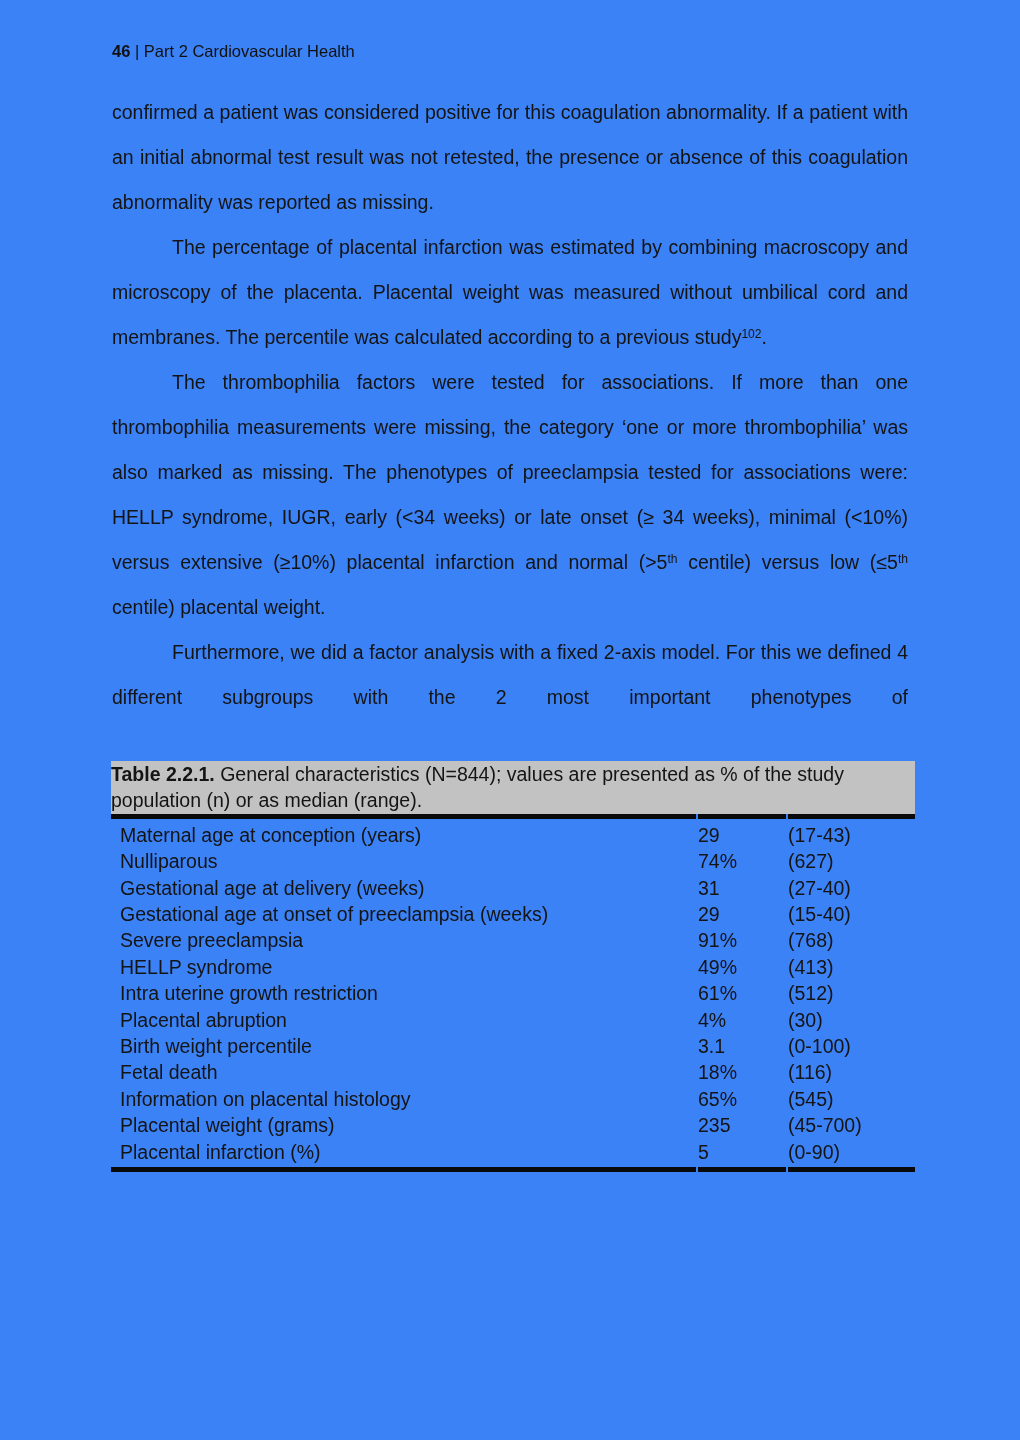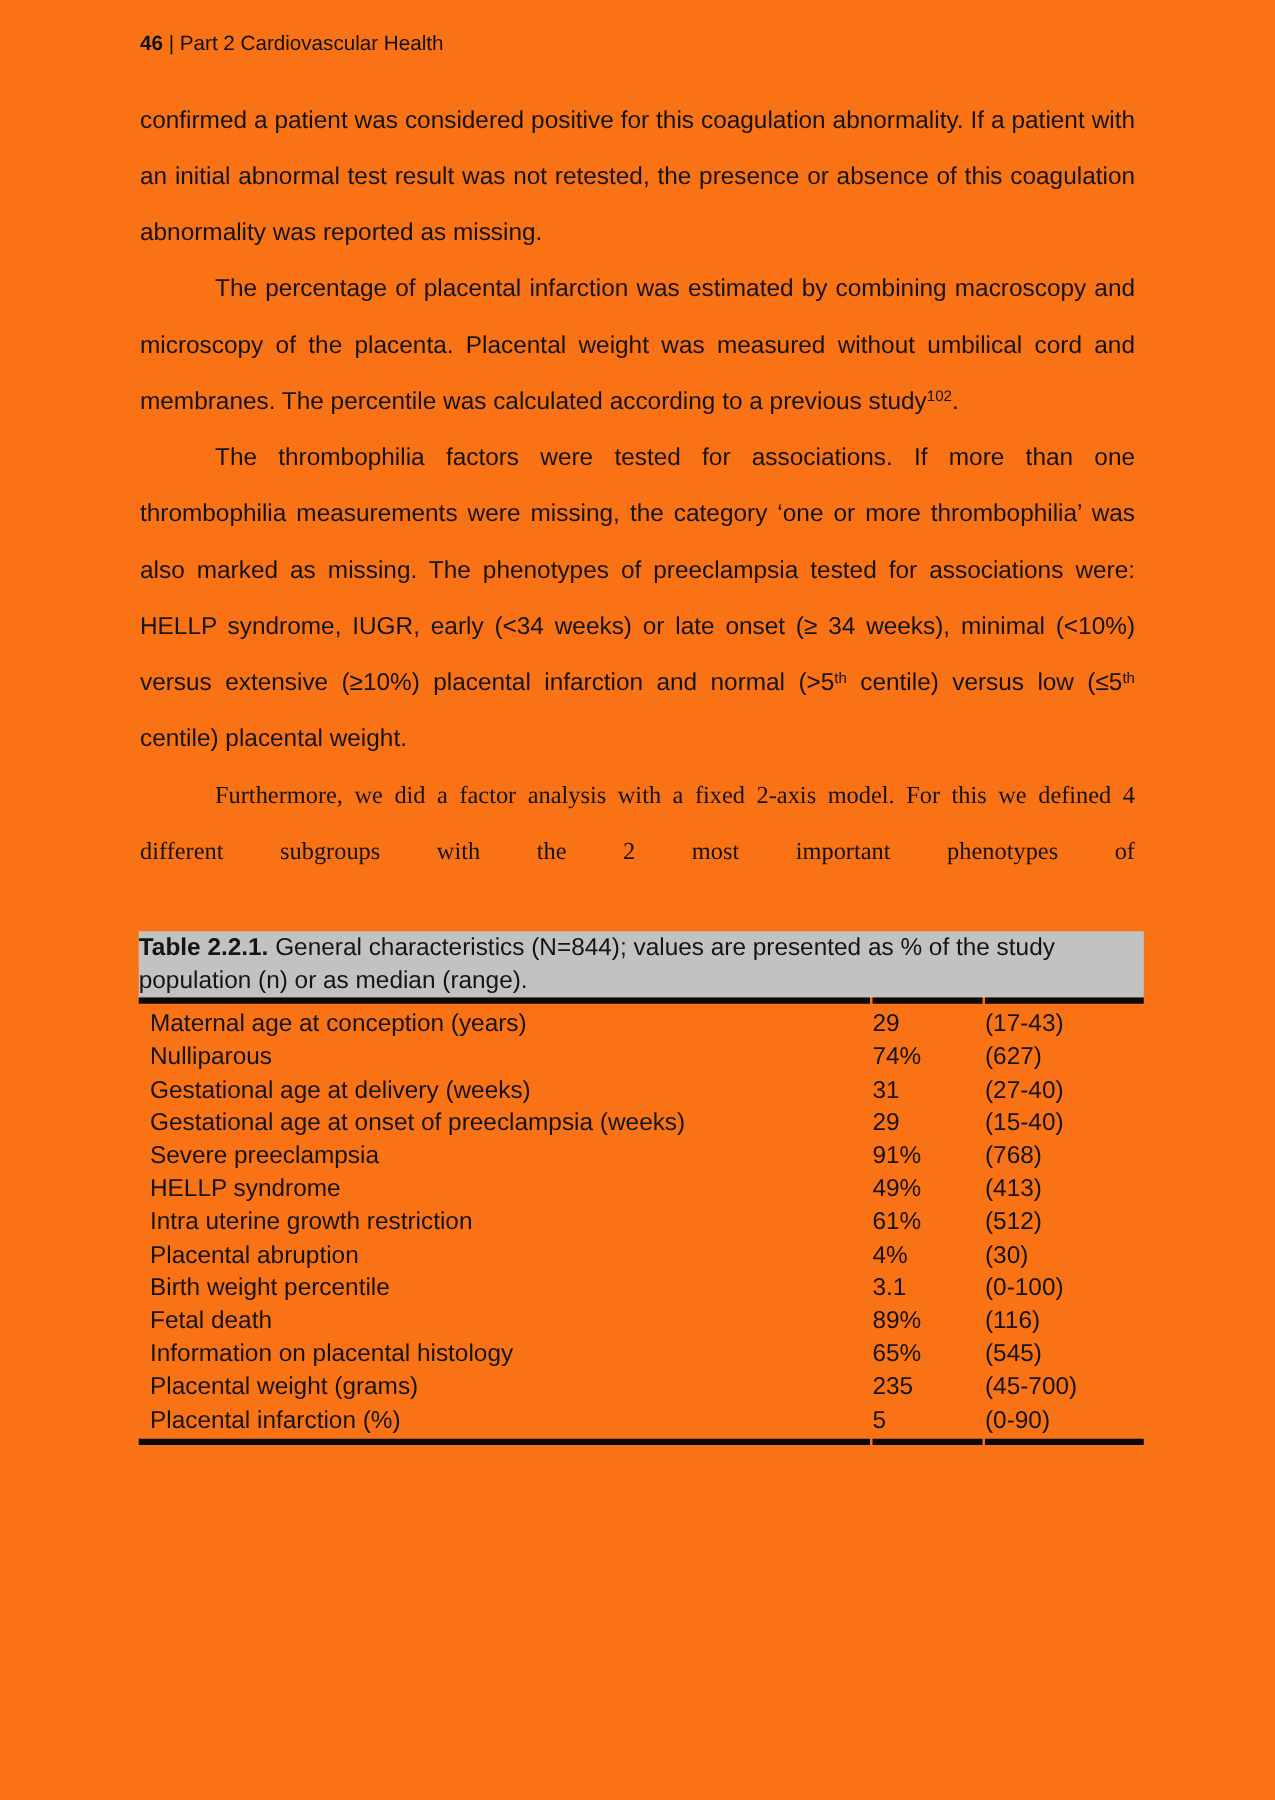--- a/index.html
+++ b/index.html
@@ -5,45 +5,45 @@
   html, body {
     margin: 0;
     padding: 0;
     background: #ffffff;
   }
   .page {
     position: relative;
     width: 1020px;
     height: 1440px;
     margin: 0 auto;
-    background: #f97316;
+    background: #3b82f6;
     color: #111111;
     font-family: "Liberation Sans", "DejaVu Sans", sans-serif;
     box-sizing: border-box;
-    padding: 24px 112px 0 112px;
+    padding: 40px 112px 0 112px;
     overflow: hidden;
   }
   .running-header {
     font-size: 16.5px;
     line-height: 22px;
     color: #111111;
   }
   .running-header .pgnum { font-weight: bold; }
   main.body-text {
     margin-top: 28px;
   }
   p.body-p {
     margin: 0;
     font-size: 19.5px;
     line-height: 45px;
     text-align: justify;
     color: #141414;
   }
   p.body-p.indented { text-indent: 60px; }
-  p.body-p.justify-last { text-align-last: justify; font-family: Liberation Serif, serif; }
+  p.body-p.justify-last { text-align-last: justify; }
   sup.sup {
     font-size: 0.62em;
     vertical-align: baseline;
     position: relative;
     top: -0.5em;
     line-height: 0;
   }
   table.char-table {
     border-collapse: separate;
     border-spacing: 2px 0;
@@ -146,21 +146,21 @@
           <td>4%</td>
           <td>(30)</td>
         </tr>
         <tr>
           <td>Birth weight percentile</td>
           <td>3.1</td>
           <td>(0-100)</td>
         </tr>
         <tr>
           <td>Fetal death</td>
-          <td>89%</td>
+          <td>18%</td>
           <td>(116)</td>
         </tr>
         <tr>
           <td>Information on placental histology</td>
           <td>65%</td>
           <td>(545)</td>
         </tr>
         <tr>
           <td>Placental weight (grams)</td>
           <td>235</td>

